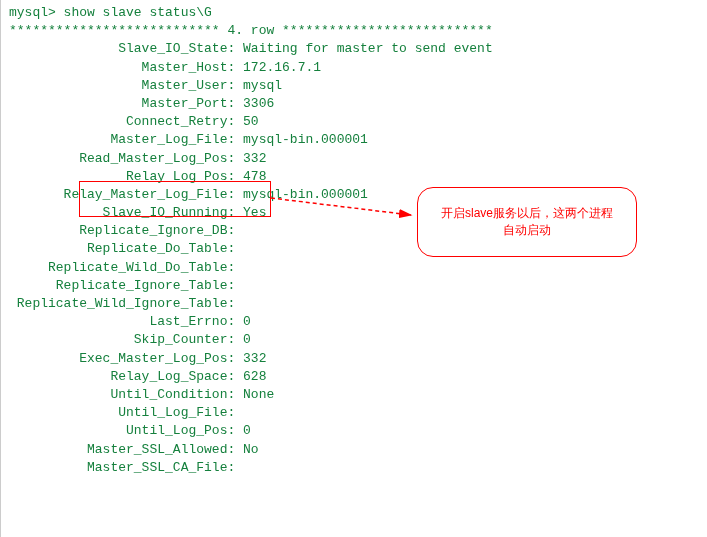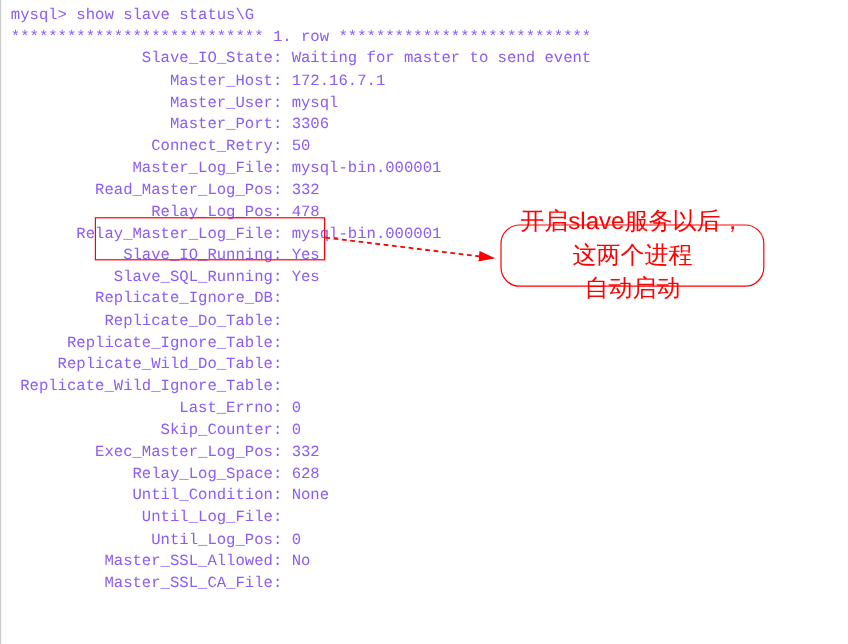--- a/index.html
+++ b/index.html
@@ -14,80 +14,79 @@
       padding: 4px 8px;
       line-height: 1.4;
       position: relative;
       width: 707px;
       height: 537px;
       overflow: hidden;
       border-left: 1px solid #ccc;
     }
     .line {
       white-space: pre;
-      color: #8b5cf6;
+      color: #15803d;
     }
     .highlight-box {
       position: absolute;
       border: 1.5px solid #ff0000;
       left: 78px;
       top: 181px;
       width: 192px;
       height: 36px;
       pointer-events: none;
     }
     .annotation {
       position: absolute;
       border: 1.5px solid #ff0000;
       border-radius: 16px;
       left: 416px;
       top: 187px;
       width: 220px;
-      height: 52px;
+      height: 70px;
       display: flex;
       flex-direction: column;
       justify-content: center;
       align-items: center;
       color: #ff0000;
       font-family: 'SimSun', 'Microsoft YaHei', sans-serif;
-      font-size: 20px;
+      font-size: 12px;
       background: #fff;
       padding: 4px 8px;
       text-align: center;
     }
     .arrow-svg {
       position: absolute;
       left: 270px;
       top: 193px;
       width: 150px;
       height: 25px;
       pointer-events: none;
     }
   </style>
 </head>
 <body>
 
 <div id="output">
     <div class="line">mysql&gt; show slave status\G</div>
-    <div class="line">*************************** 1. row ***************************</div>
+    <div class="line">*************************** 4. row ***************************</div>
     <div class="line">              Slave_IO_State: Waiting for master to send event</div>
     <div class="line">                 Master_Host: 172.16.7.1</div>
     <div class="line">                 Master_User: mysql</div>
     <div class="line">                 Master_Port: 3306</div>
     <div class="line">               Connect_Retry: 50</div>
     <div class="line">             Master_Log_File: mysql-bin.000001</div>
     <div class="line">         Read_Master_Log_Pos: 332</div>
     <div class="line">               Relay_Log_Pos: 478</div>
     <div class="line">       Relay_Master_Log_File: mysql-bin.000001</div>
     <div class="line">            Slave_IO_Running: Yes</div>
-    <div class="line">           Slave_SQL_Running: Yes</div>
     <div class="line">         Replicate_Ignore_DB: </div>
     <div class="line">          Replicate_Do_Table: </div>
+    <div class="line">     Replicate_Wild_Do_Table: </div>
     <div class="line">      Replicate_Ignore_Table: </div>
-    <div class="line">     Replicate_Wild_Do_Table: </div>
     <div class="line"> Replicate_Wild_Ignore_Table: </div>
     <div class="line">                  Last_Errno: 0</div>
     <div class="line">                Skip_Counter: 0</div>
     <div class="line">         Exec_Master_Log_Pos: 332</div>
     <div class="line">             Relay_Log_Space: 628</div>
     <div class="line">             Until_Condition: None</div>
     <div class="line">              Until_Log_File: </div>
     <div class="line">               Until_Log_Pos: 0</div>
     <div class="line">          Master_SSL_Allowed: No</div>
     <div class="line">          Master_SSL_CA_File: </div>

